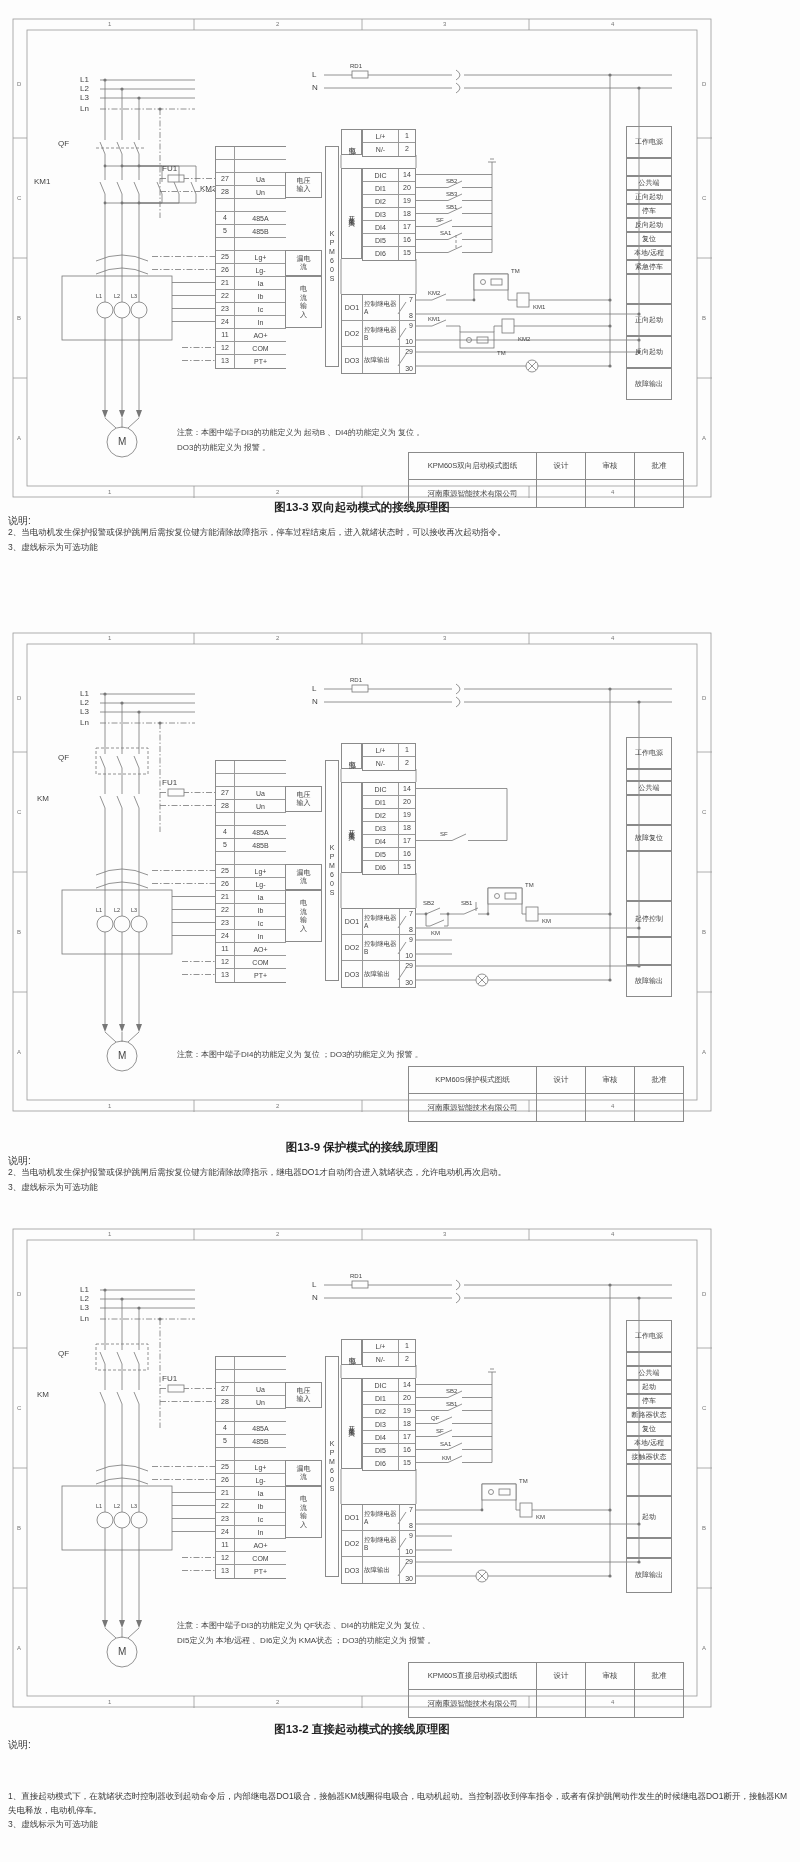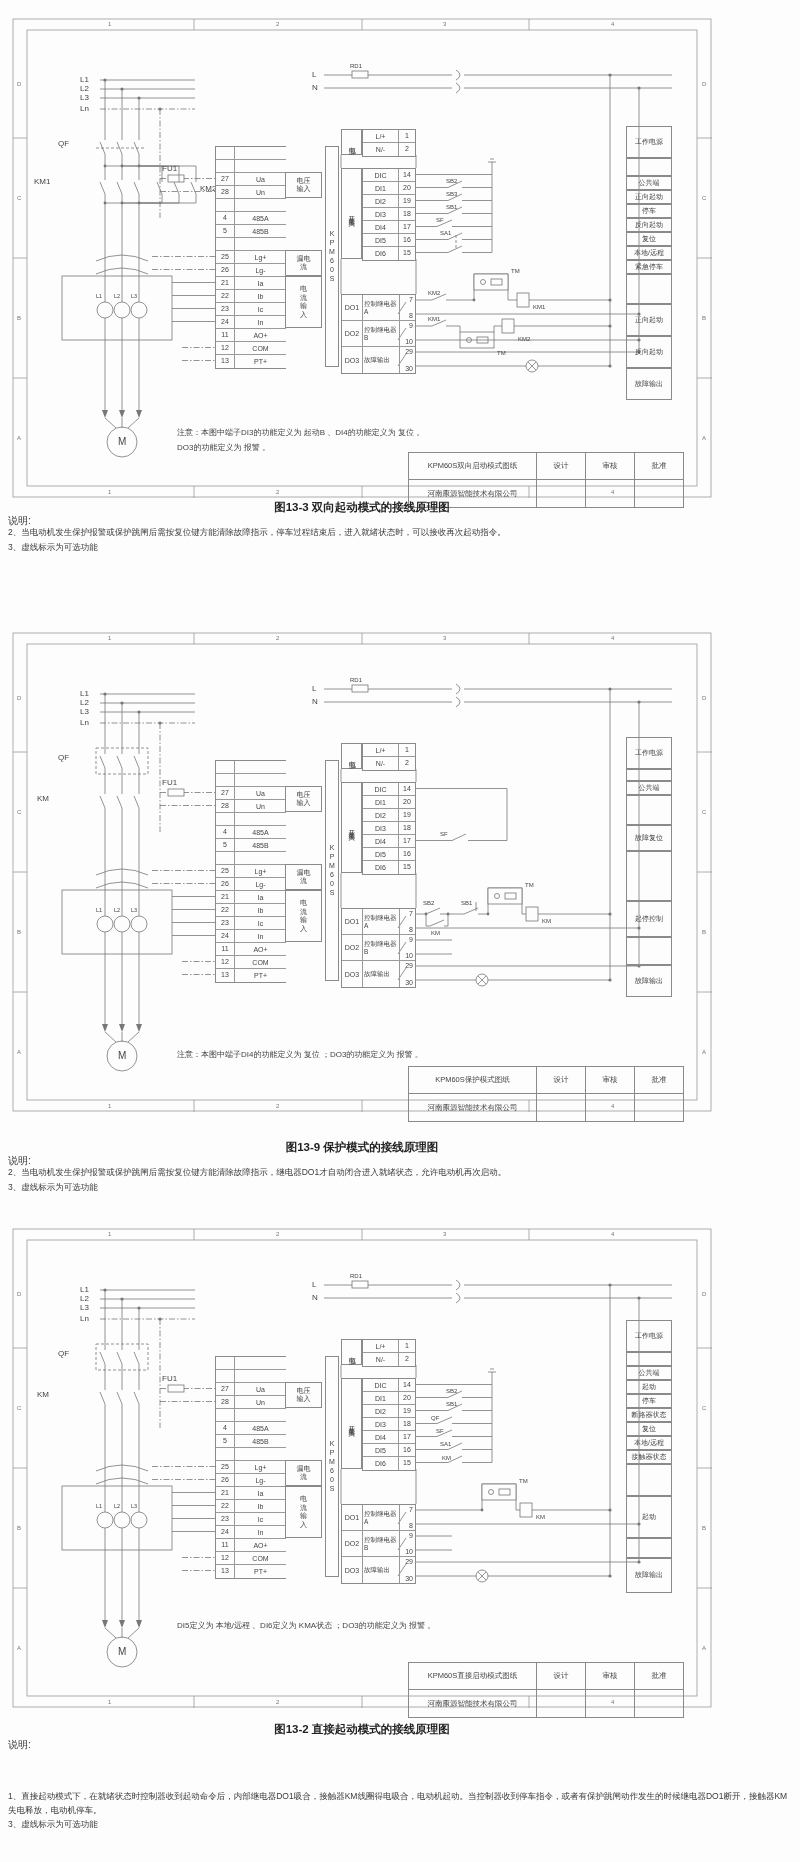--- a/index.html
+++ b/index.html
@@ -961,20 +961,21 @@
   <div class="rl" style="top:194px;height:14px">复位</div>
   <div class="rl" style="top:208px;height:14px">本地/远程</div>
   <div class="rl" style="top:222px;height:14px">接触器状态</div>
   <div class="rl" style="top:236px;height:32px"></div>
   <div class="rl" style="top:268px;height:42px">起动</div>
   <div class="rl" style="top:310px;height:20px"></div>
   <div class="rl" style="top:330px;height:35px">故障输出</div>
 
   <div class="notice" style="left:165px;top:390px">
 
+  <div>注意：本图中端子DI3的功能定义为  QF状态  、DI4的功能定义为  复位  、</div>
       <div>DI5定义为  本地/远程  、DI6定义为  KMA状态  ；DO3的功能定义为  报警  。</div>
     </div>
   <div class="tblock">
     <div class="tbr">
         <div class="tbn">KPM60S直接启动模式图纸</div>
         <div class="tbc">设计</div>
         <div class="tbc">审核</div>
         <div class="tbc">批准</div>
       </div>
     <div class="tbr">

